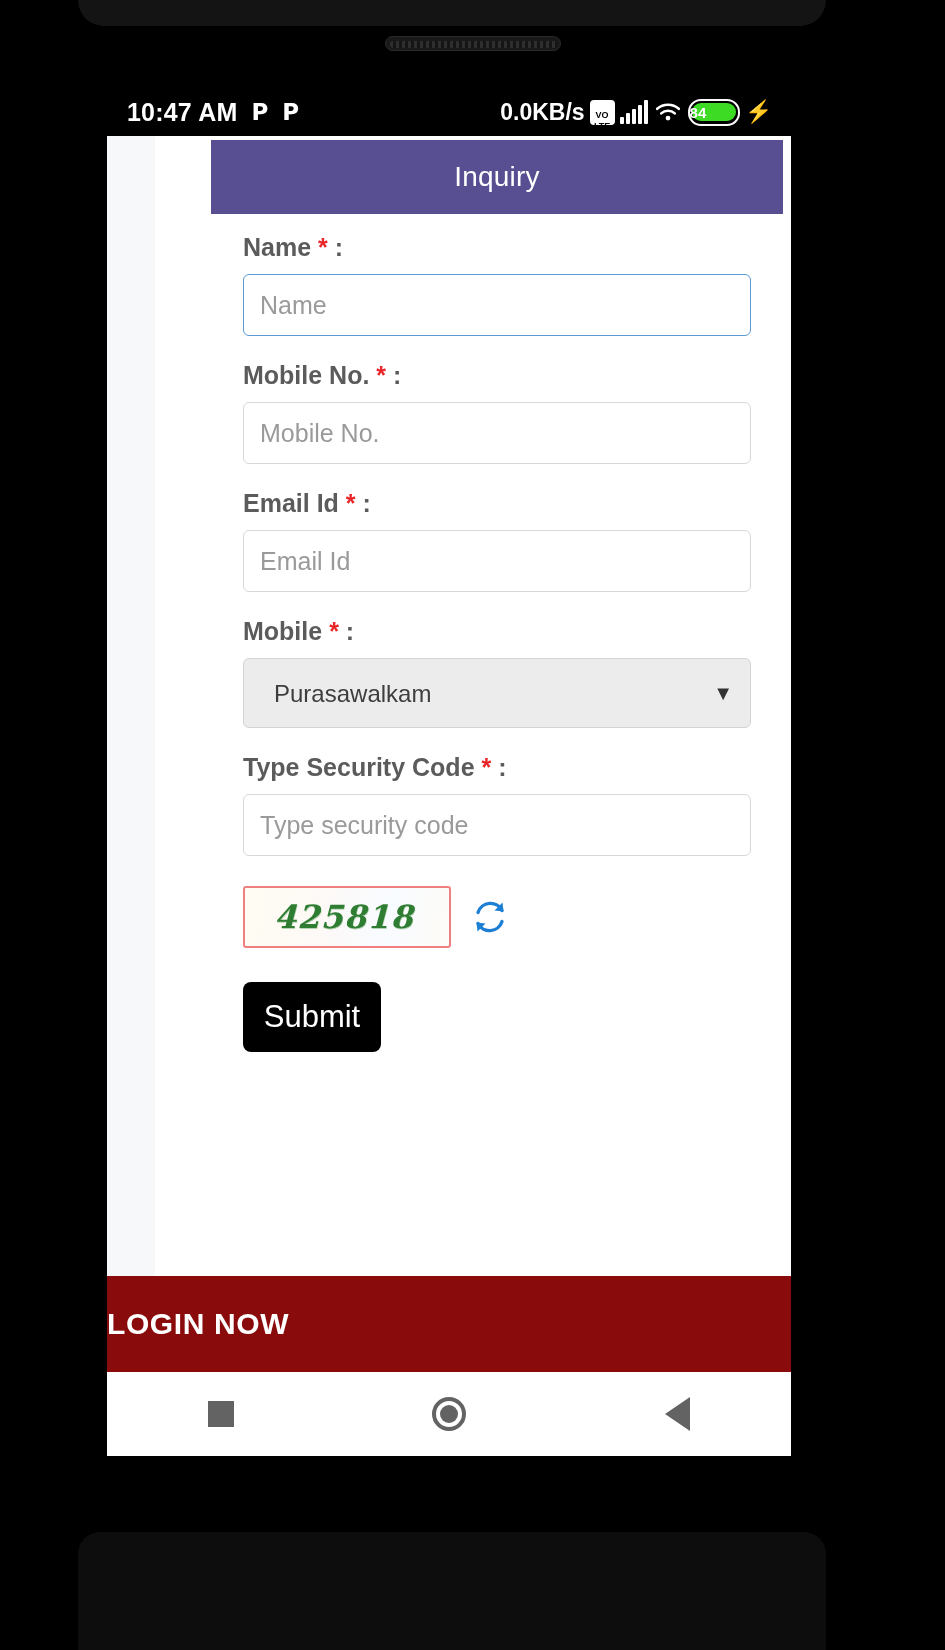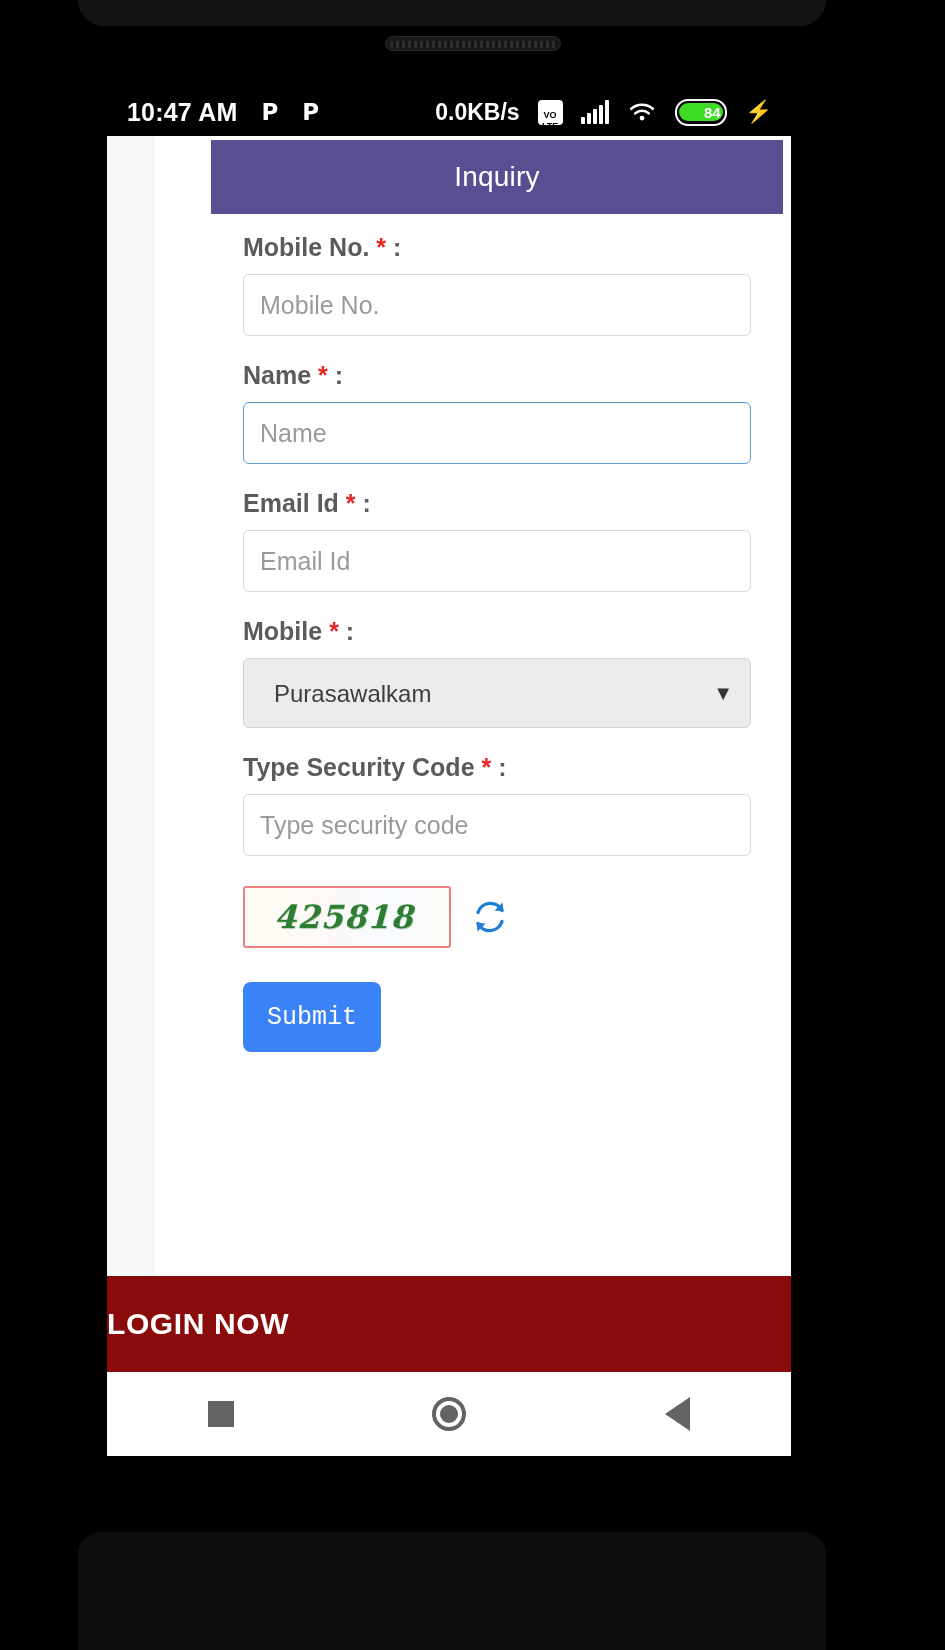--- a/index.html
+++ b/index.html
@@ -68,27 +68,27 @@
     top: 88px;
     width: 684px;
     height: 48px;
     display: flex;
     align-items: center;
     justify-content: space-between;
     padding: 0 18px 0 20px;
     color: #ffffff;
     background: #000000;
   }
-  .sb-left { display: flex; align-items: center; gap: 24px; }
+  .sb-left { display: flex; align-items: center; gap: 14px; }
   .sb-clock { font-size: 25px; font-weight: bold; letter-spacing: .2px; }
   .sb-p {
     font-size: 23px; font-weight: bold; line-height: 1;
     font-family: "DejaVu Sans", sans-serif;
   }
-  .sb-right { display: flex; align-items: center; gap: 18px; }
+  .sb-right { display: flex; align-items: center; gap: 5px; }
   .sb-kb { font-size: 23px; font-weight: bold; }
   .volte {
     width: 25px; height: 25px;
     background: #ffffff; color: #000000;
     border-radius: 4px;
     font-size: 9px; font-weight: bold; line-height: 11px;
     text-align: center;
     padding-top: 10px;
     font-family: "Liberation Sans", sans-serif;
   }
@@ -99,21 +99,21 @@
   .signal i:nth-child(2) { height: 11px; }
   .signal i:nth-child(3) { height: 15px; }
   .signal i:nth-child(4) { height: 19px; }
   .signal i:nth-child(5) { height: 24px; }
   .wifi { width: 30px; height: 24px; }
   .battery {
     position: relative;
     width: 52px; height: 27px;
     border: 2.5px solid #ffffff;
     border-radius: 13px;
-    display: flex; align-items: center; justify-content: flex-end;
+    display: flex; align-items: center; justify-content: flex-start;
   }
   .battery-fill {
     position: absolute; left: 2px; top: 2px;
     width: 44px; height: 18px;
     background: #3ddb23;
     border-radius: 10px;
   }
   .battery-text {
     position: relative;
     font-size: 15px; font-weight: bold; color: #ffffff;
@@ -271,26 +271,26 @@
     color: #2e7d32;
     letter-spacing: 1px;
     transform: skewX(-4deg);
     text-shadow: 0.5px 0.5px 0 rgba(60,140,60,.35);
   }
   .refresh-icon { width: 42px; height: 42px; cursor: pointer; }
 
   .submit-btn {
     width: 138px;
     height: 70px;
-    background: #3b82f6;
+    background: #000000;
     border: none;
     border-radius: 8px;
     color: #ffffff;
-    font-size: 25px;
-    font-family: Liberation Mono, monospace;
+    font-size: 31px;
+    font-family: Liberation Sans, sans-serif;
     cursor: pointer;
   }
 
   
   .login-bar {
     position: absolute;
     left: 0;
     top: 1140px;
     width: 684px;
     height: 96px;
@@ -395,35 +395,35 @@
 
         <div class="app-header">
           <span class="app-header-title">Inquiry</span>
         </div>
 
         <div class="form">
 
           
           <div class="field">
             <div class="field-label">
+              <span>Name</span>
+              <span class="req">*</span>
+              <span class="colon">:</span>
+            </div>
+            <input class="input focused" type="text" placeholder="Name" value="" style="">
+          </div>
+
+          
+          <div class="field">
+            <div class="field-label">
               <span>Mobile No.</span>
               <span class="req">*</span>
               <span class="colon">:</span>
             </div>
             <input class="input" type="text" placeholder="Mobile No." style="">
-          </div>
-
-          
-          <div class="field">
-            <div class="field-label">
-              <span>Name</span>
-              <span class="req">*</span>
-              <span class="colon">:</span>
-            </div>
-            <input class="input focused" type="text" placeholder="Name" value="" style="">
           </div>
 
           
           <div class="field">
             <div class="field-label">
               <span>Email Id</span>
               <span class="req">*</span>
               <span class="colon">:</span>
             </div>
             <input class="input" type="text" placeholder="Email Id" style="">

